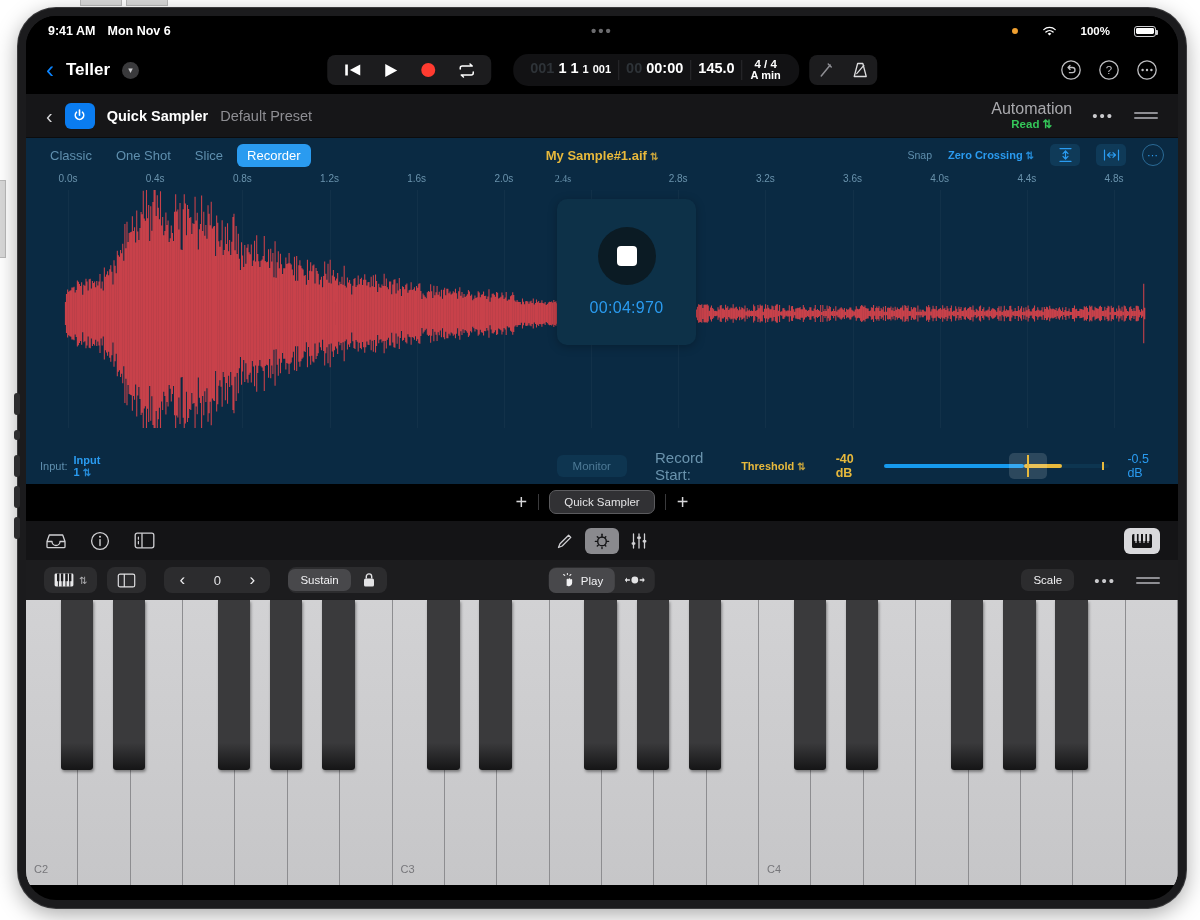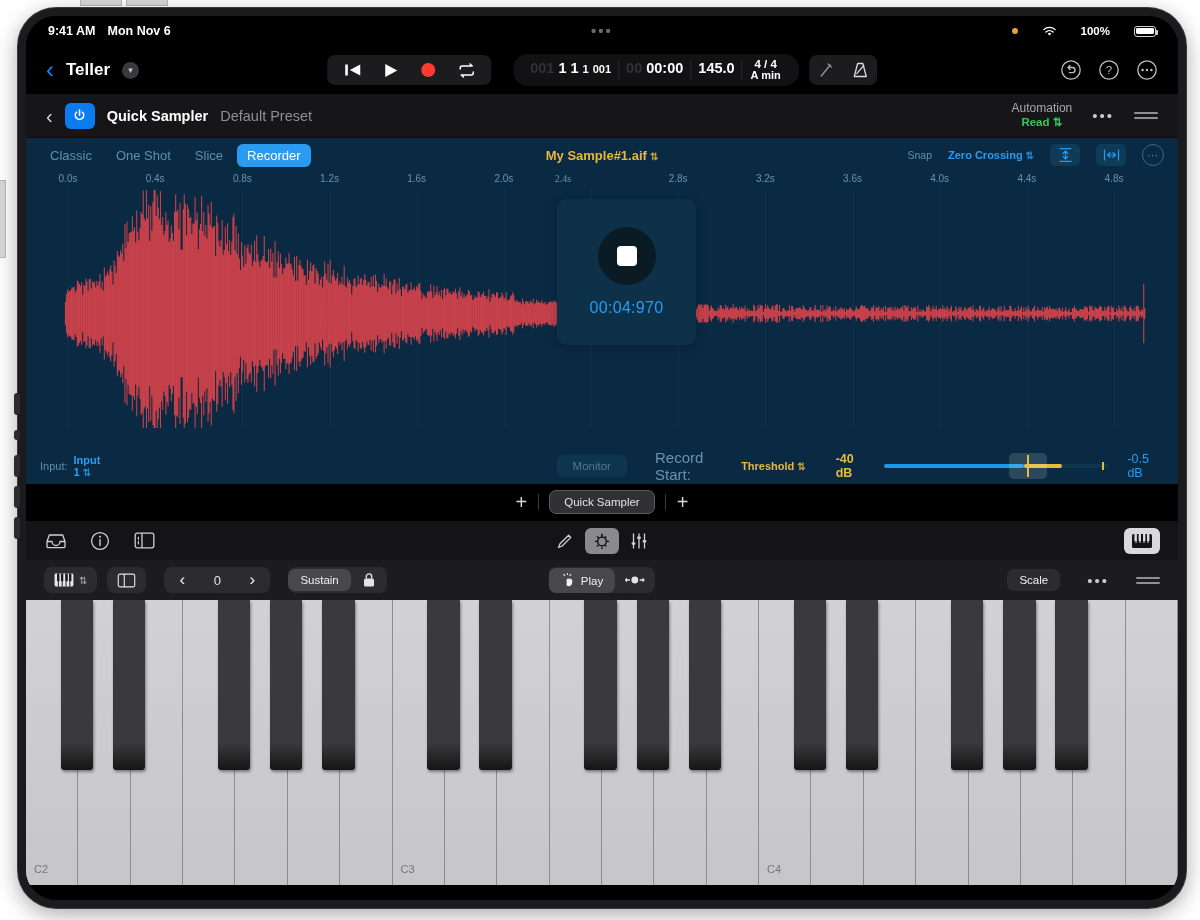--- a/index.html
+++ b/index.html
@@ -80,21 +80,21 @@
   
   #plugheader {
     height: 44px; background: #161618; display: flex; align-items: center; padding: 0 20px; gap: 12px;
     border-bottom: 1px solid #0c0c0d;
   }
   .pw-btn { width: 30px; height: 26px; border-radius: 6px; background: #0a7cf0; display:flex;align-items:center;justify-content:center;}
   .plug-title { color: #fff; font-size: 14.5px; font-weight: 600; }
   .plug-preset { color: #8e8e93; font-size: 14.5px; }
   #plugheader .right { margin-left: auto; display: flex; align-items: center; gap: 20px; }
   .autom { text-align: center; line-height: 1.15; }
-  .autom .lbl { color: #a9a9ad; font-size: 12px; }
+  .autom .lbl { color: #a9a9ad; font-size: 16px; }
   .autom .val { color: #34c759; font-size: 11.5px; font-weight: 600; }
   .ell { color: #c9c9cc; letter-spacing: 2px; font-size: 15px; }
   .hamb { width: 24px; }
   .hamb i { display:block; height: 2px; background: #8e8e93; border-radius: 2px; margin: 3px 0;}
 
   
   #sampler { background: #0a2a43; height: 346px; position: relative; }
   #samplerbar { height: 30px; display: flex; align-items: center; padding: 4px 14px 0 14px; position: relative; }
   .modes { display: flex; align-items: center; gap: 4px; }
   .mode { color: #5f8fae; font-size: 13px; padding: 4px 10px; border-radius: 6px; }
@@ -160,21 +160,21 @@
   
   #kbdbar { height: 40px; background: #1c1c1e; display: flex; align-items: center; padding: 0 18px; gap: 10px; position: relative;}
   .grp { background: #2c2c2e; border-radius: 8px; height: 26px; display: flex; align-items: center; }
   .grp .cell { display: flex; align-items: center; justify-content: center; height: 26px; color: #e3e3e5; font-size: 12px; }
   .grp .cell.arrow { width: 36px; font-size: 17px; font-weight: 300; color: #f0f0f2;}
   .grp .cell.num { width: 34px; font-size: 13px; }
   .grp .cell.pad { padding: 0 10px; }
   .chip { background: #48484b; border-radius: 7px; padding: 5px 12px; color: #f2f2f4; font-size: 11.5px; }
   .chip.dark { background: #2c2c2e; }
   #kbdbar .center { position: absolute; left: 50%; transform: translateX(-50%); display: flex; align-items: center; }
-  #kbdbar .right { margin-left: auto; display: flex; align-items: center; gap: 27px; }
+  #kbdbar .right { margin-left: auto; display: flex; align-items: center; gap: 20px; }
 
   
   #piano { position: relative; height: 285px; background: #c9c9cb; }
   .wkey { position: absolute; top: 0; bottom: 0; background: linear-gradient(#d2d2d4, #c6c6c8); border-right: 1px solid #8d8d90; }
   .wkey:last-child { border-right: 0; }
   .wkey span { position: absolute; left: 8px; bottom: 10px; color: #76767a; font-size: 11px; }
   .bkey { position: absolute; top: 0; height: 170px; background: linear-gradient(#3a3a3c 84%, #151516 100%); border-radius: 0 0 3px 3px; box-shadow: 1px 2px 3px rgba(0,0,0,.4);}
 </style>
 </head>
 <body>

